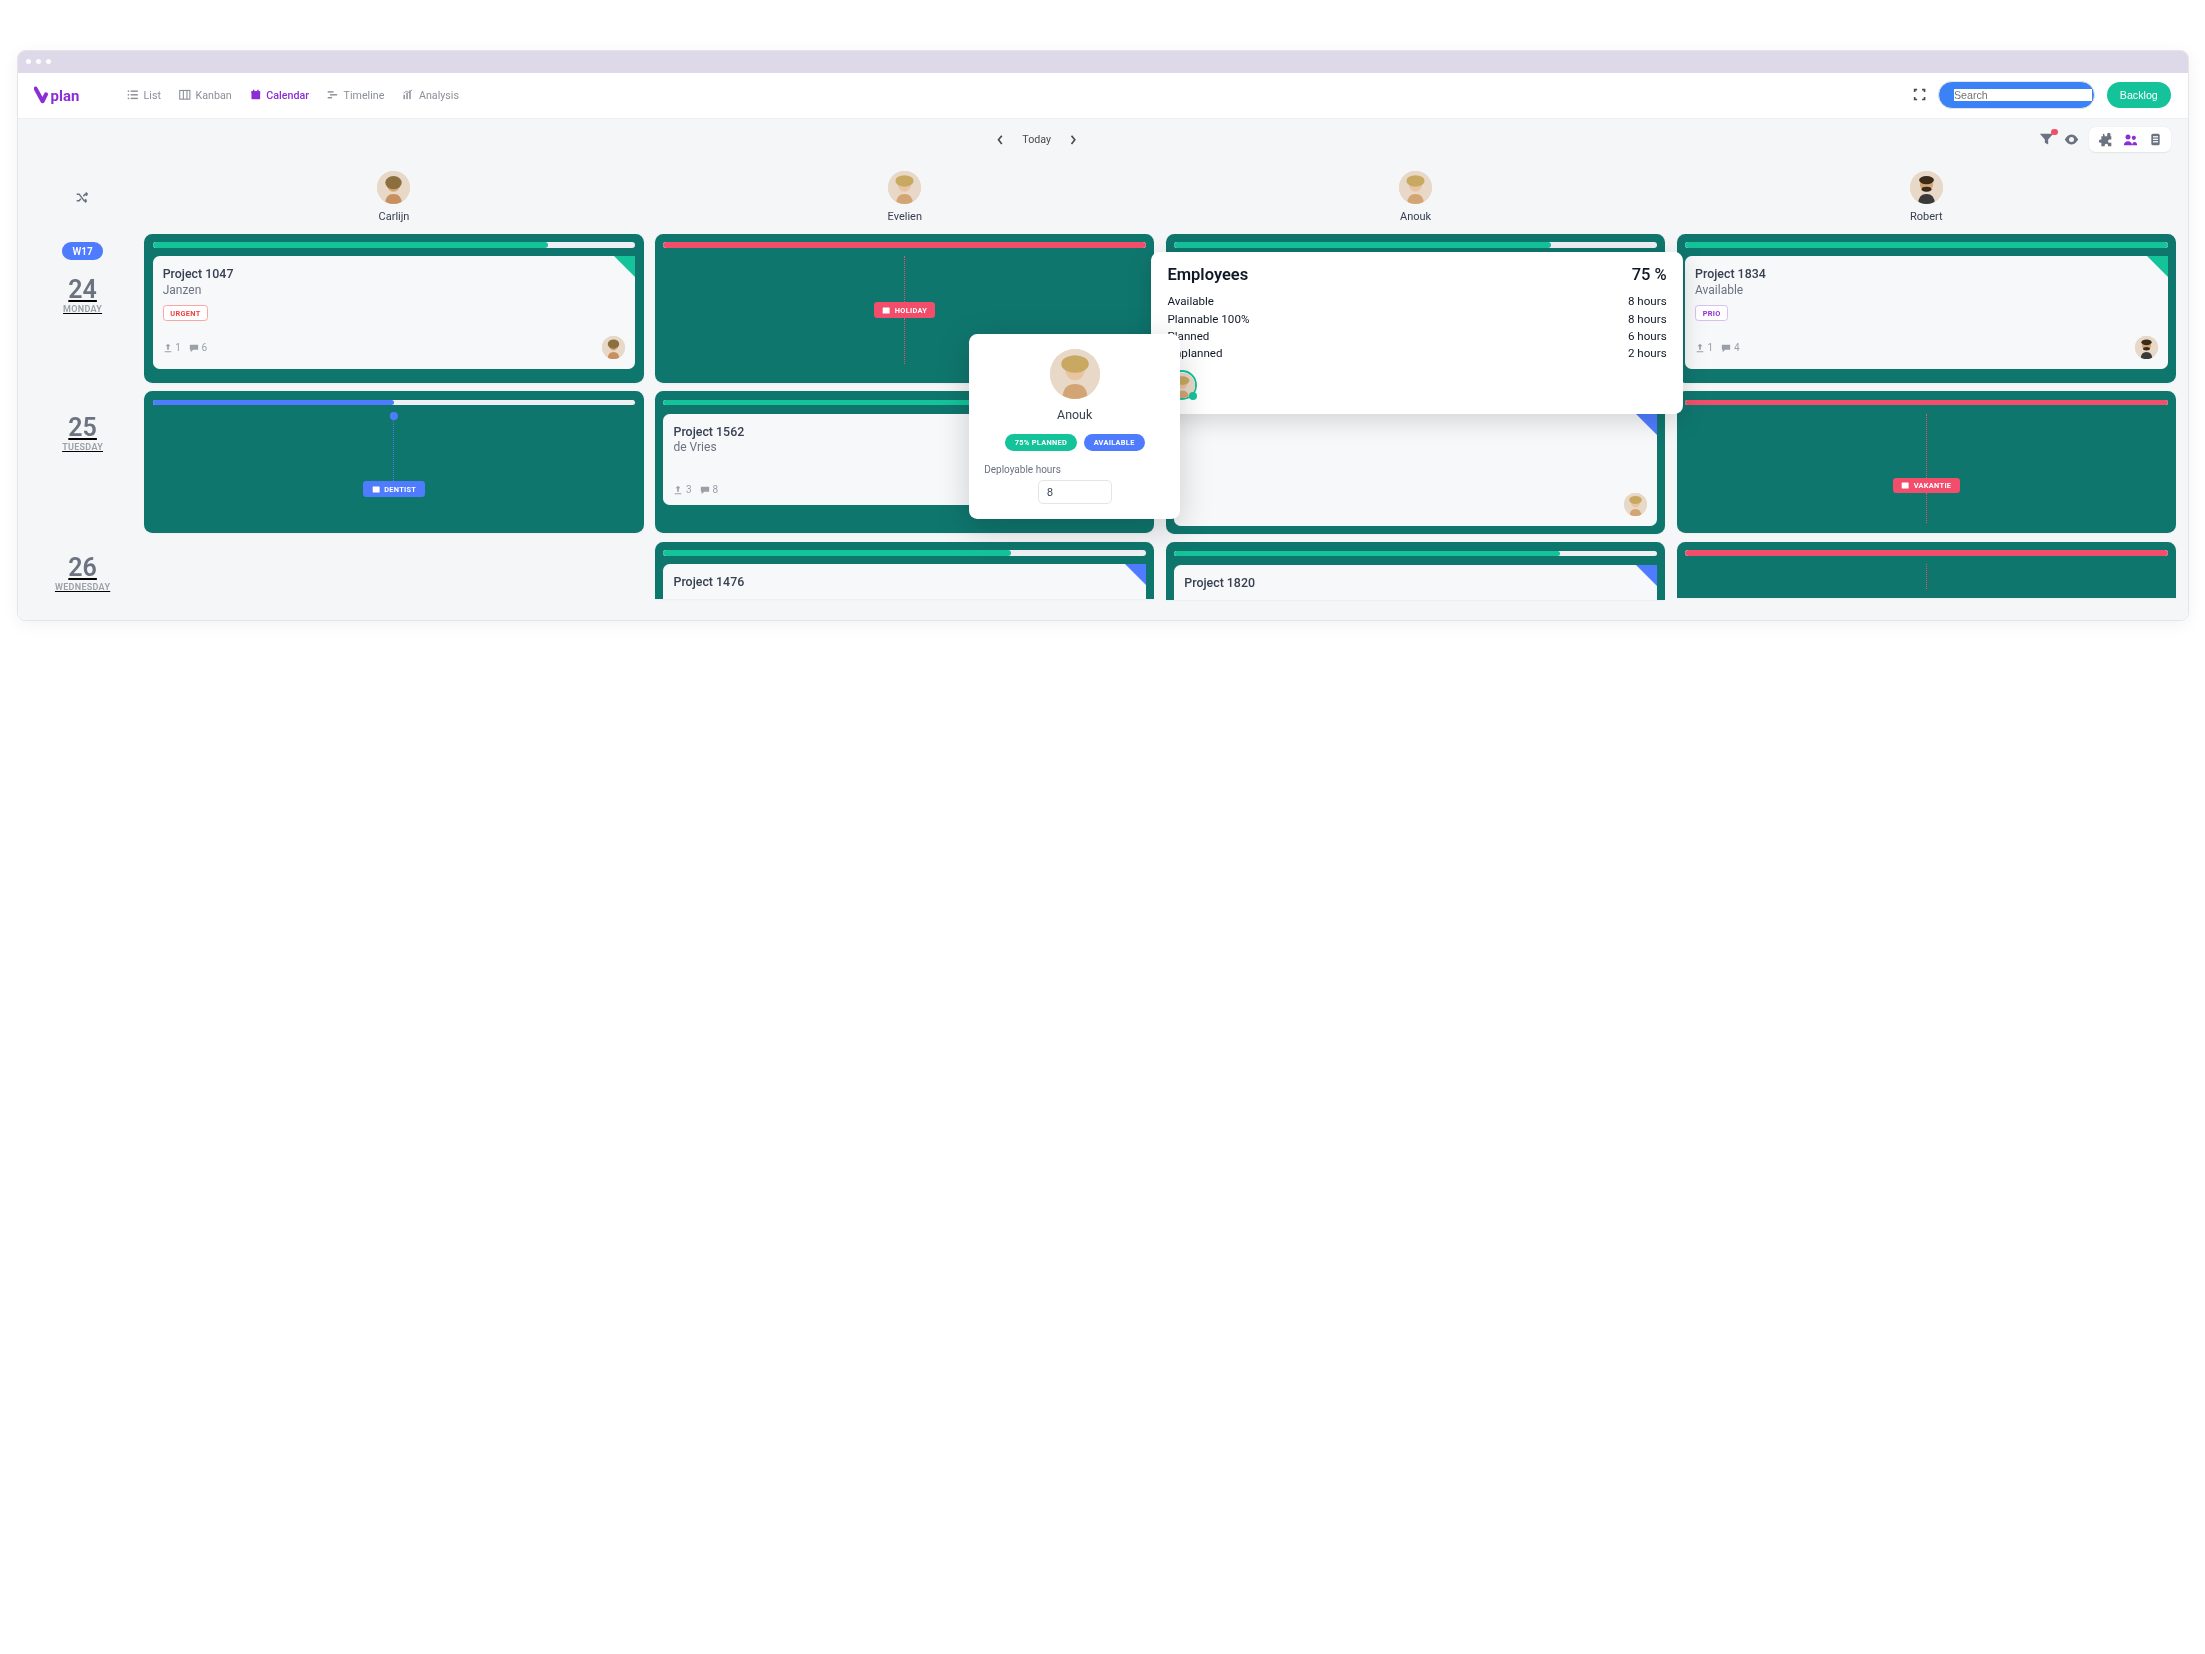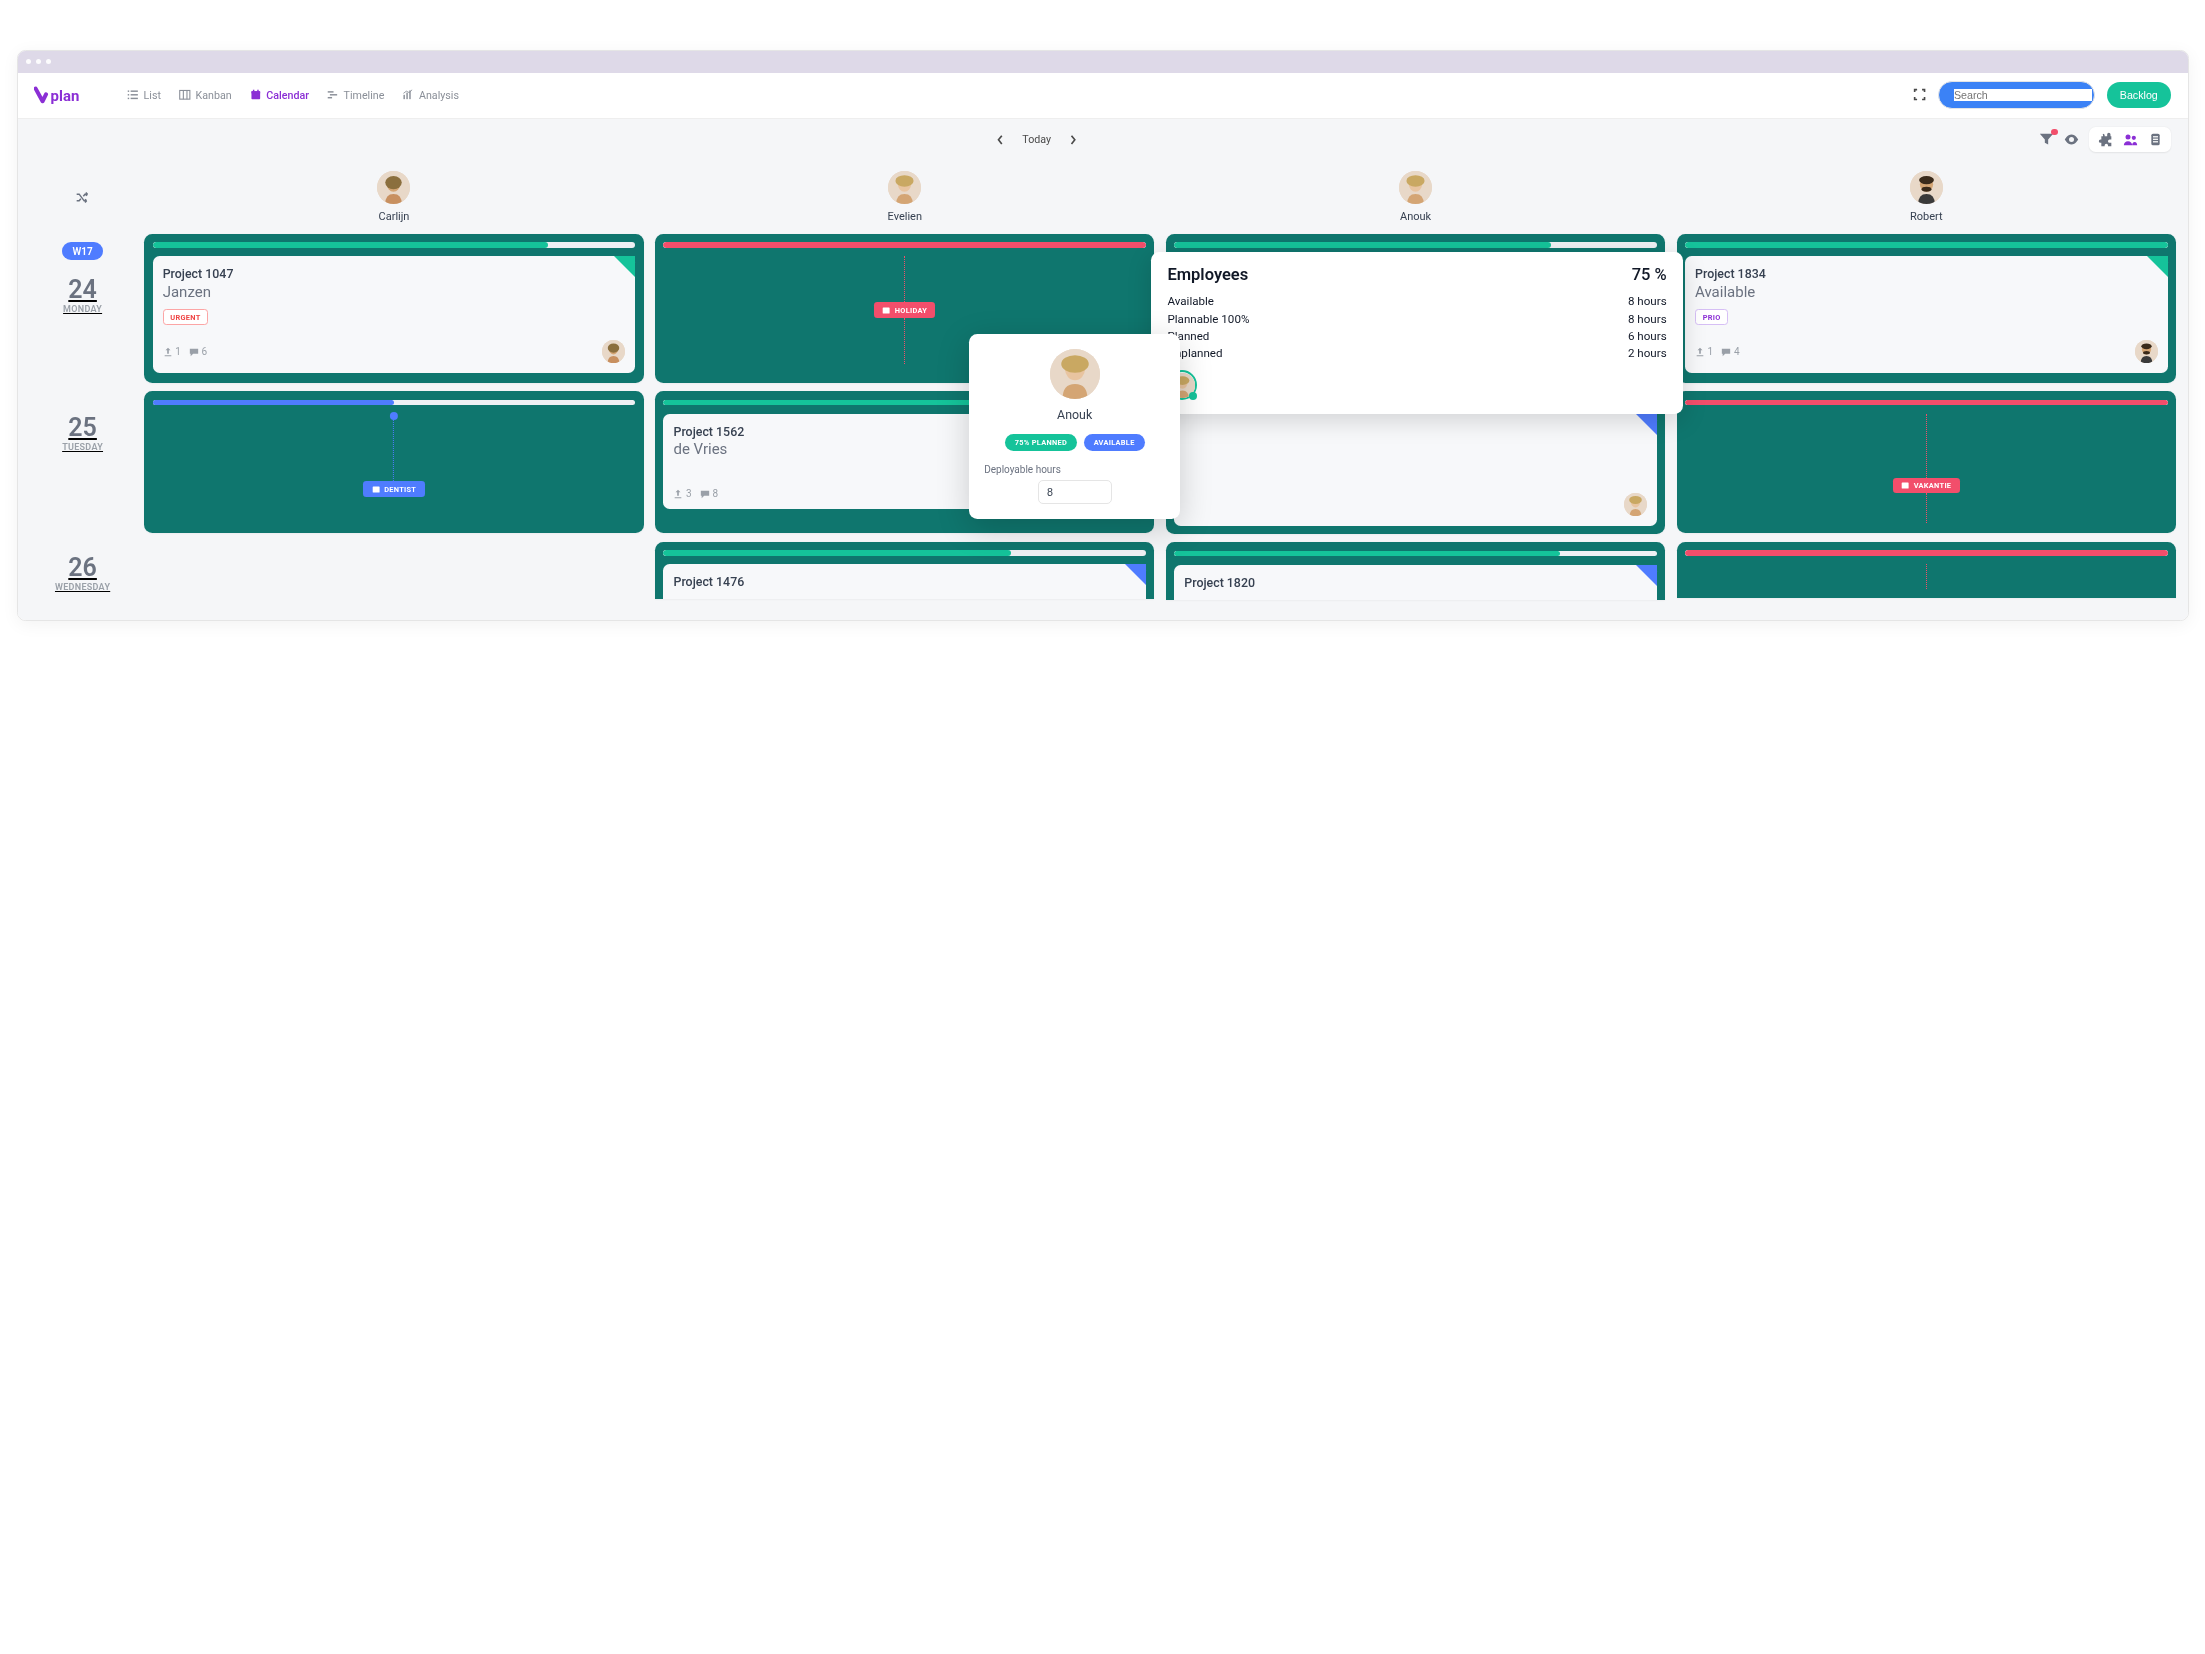--- a/index.html
+++ b/index.html
@@ -48,21 +48,21 @@
   .bar { height: 5.8px; border-radius: 5px; background: #eef0f3; position: relative; margin-bottom: 8.3px; overflow: hidden; }
   .bar-fill { position: absolute; left: 0; top: 0; height: 100%; border-radius: 5px; }
   .bar.green .bar-fill { background: #15c39a; }
   .bar.pink .bar-fill { background: #f24e6b; }
   .bar.blue .bar-fill { background: #4f7cff; }
   .card { background: #f7f8fa; border-radius: 6.6px; padding: 10px; position: relative; margin-top: 3.3px; }
   .corner-tri { position: absolute; top: 0; right: 0; width: 0; height: 0; border-style: solid; border-width: 0 21.5px 21.5px 0; }
   .corner-tri.green { border-color: transparent #15c39a transparent transparent; }
   .corner-tri.blue  { border-color: transparent #4f7cff transparent transparent; }
   .card-title { font-size: 12.4px; color: #374151; font-weight: 500; }
-  .card-sub { font-size: 15px; color: #6b7280; margin-top: 1.7px; }
+  .card-sub { font-size: 12px; color: #6b7280; margin-top: 1.7px; }
   .tag { display: inline-block; font-size: 7.4px; font-weight: 700; padding: 2.5px 6.6px; border-radius: 3.3px; margin-top: 8.3px; letter-spacing: 0.3px; }
   .tag.urgent { color: #ef4444; border: 0.8px solid #fca5a5; background: #fff; }
   .tag.prio { color: #8b2fd5; border: 0.8px solid #d6bff5; background: #fff; }
   .card-footer { display: flex; align-items: center; justify-content: space-between; margin-top: 15px; }
   .meta { display: flex; align-items: center; gap: 8.3px; color: #9aa0a8; font-size: 10px; }
   .meta .m { display: flex; align-items: center; gap: 2.5px; }
   .small-avatar { width: 23px; height: 23px; border-radius: 50%; background: #e8d8c8; overflow: hidden; }
   .small-avatar svg { width: 23px; height: 23px; }
   .mid-label { display: flex; align-items: center; justify-content: center; }
   .pill { display: inline-flex; align-items: center; gap: 4.1px; color: #fff; font-size: 7.4px; font-weight: 700; padding: 3.3px 8.3px; border-radius: 3.3px; letter-spacing: 0.3px; }

